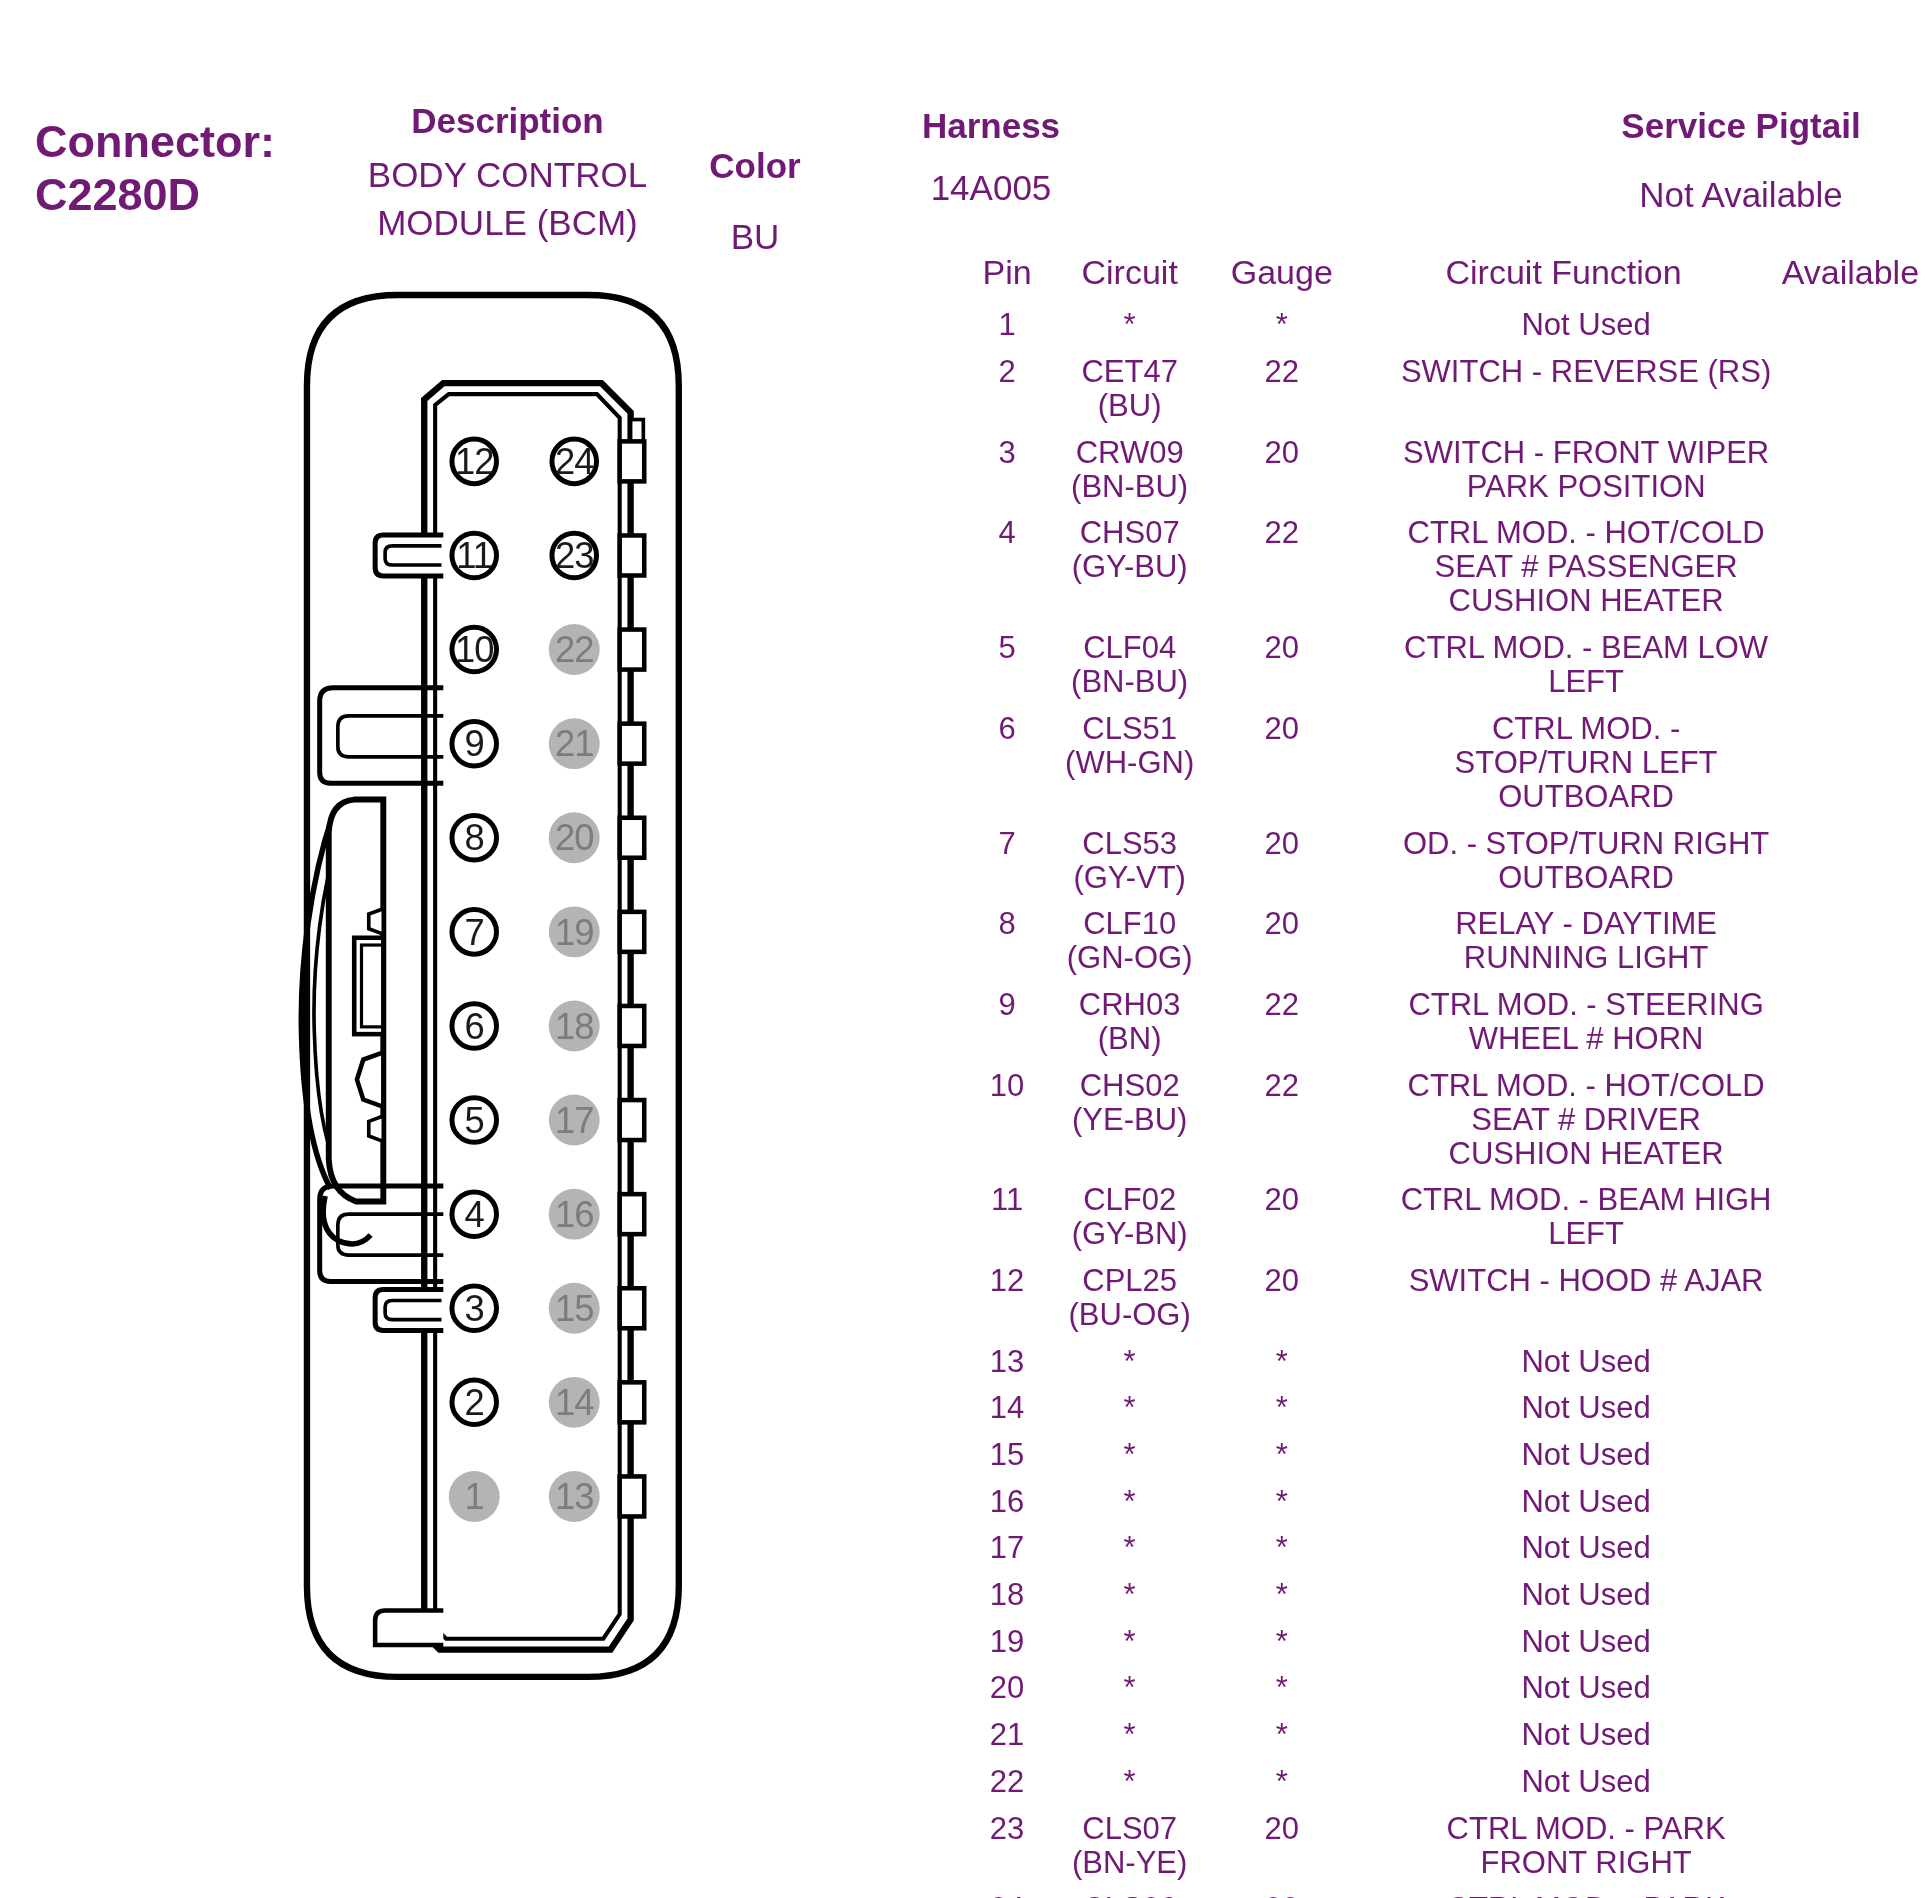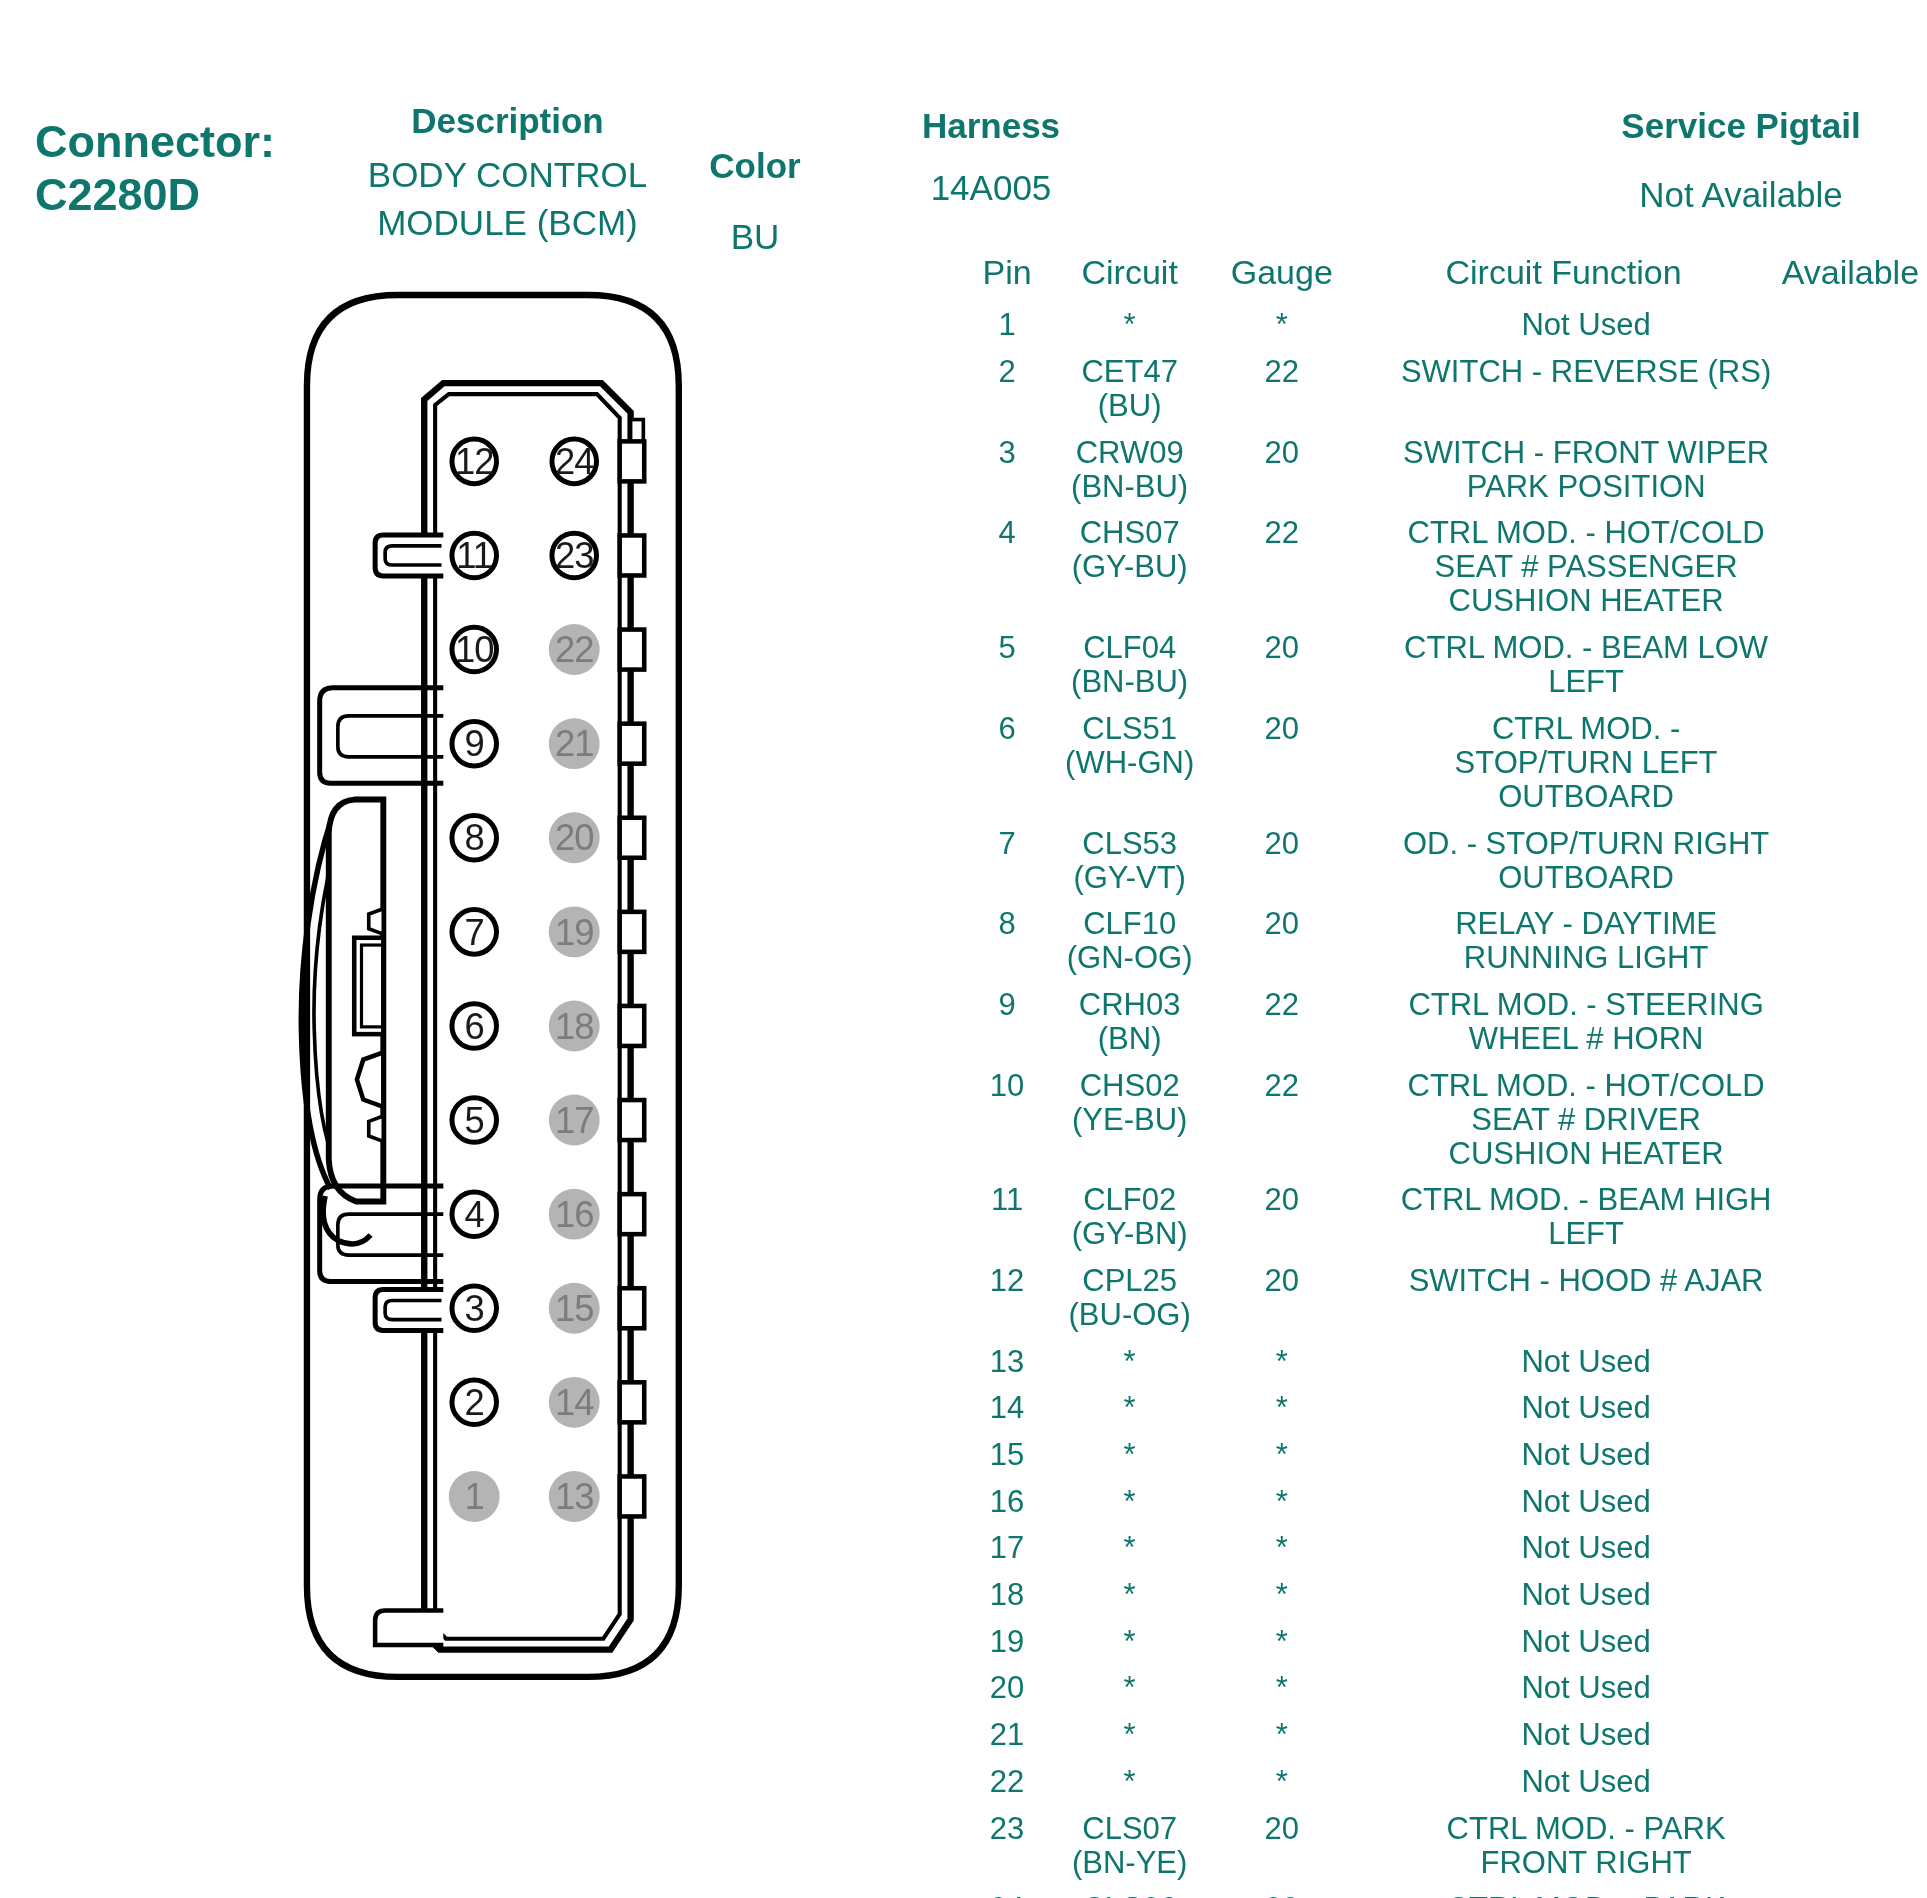--- a/index.html
+++ b/index.html
@@ -1,18 +1,18 @@
 <!DOCTYPE html>
 <html style="font-size:14.5px"><head>
 <meta charset="utf-8">
 <style>
   html,body{margin:0;padding:0;background:#ffffff;}
   #canvas{
     position:relative;width:1927px;height:1898px;background:#ffffff;
-    font-family:"Liberation Sans", sans-serif;color:#0f766e;overflow:hidden;
+    font-family:"Liberation Sans", sans-serif;color:#701a75;overflow:hidden;
   }
   
   .hdr-block{position:absolute;text-align:center;}
   .hdr-label{font-weight:bold;font-size:35px;line-height:38px;}
   .hdr-value{font-size:35px;line-height:48px;}
   #connector-title{position:absolute;left:35px;top:115px;font-weight:bold;font-size:45px;line-height:53px;text-align:left;}
   #desc-block{left:335px;top:102px;width:345px;}
   #desc-block .hdr-value{margin-top:11px;}
   #color-block{left:673px;top:147px;width:164px;}
   #color-block .hdr-value{margin-top:28px;}

